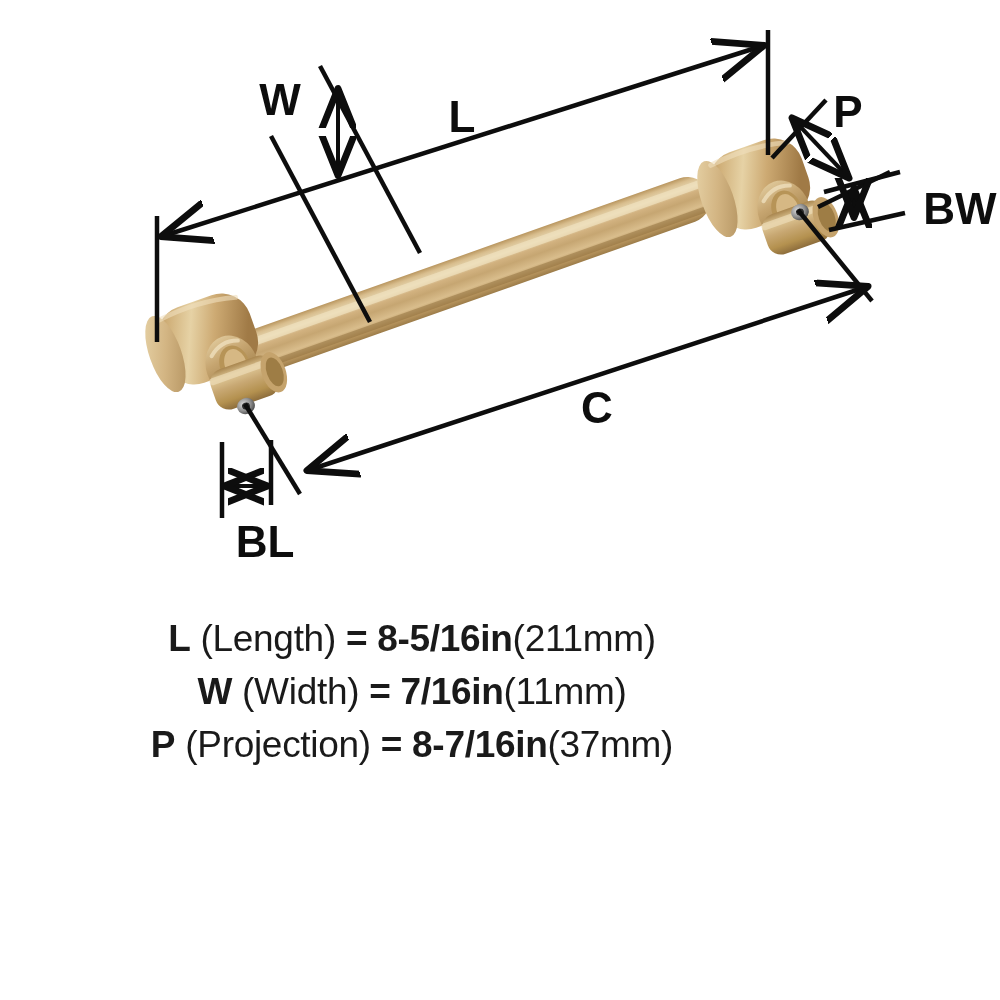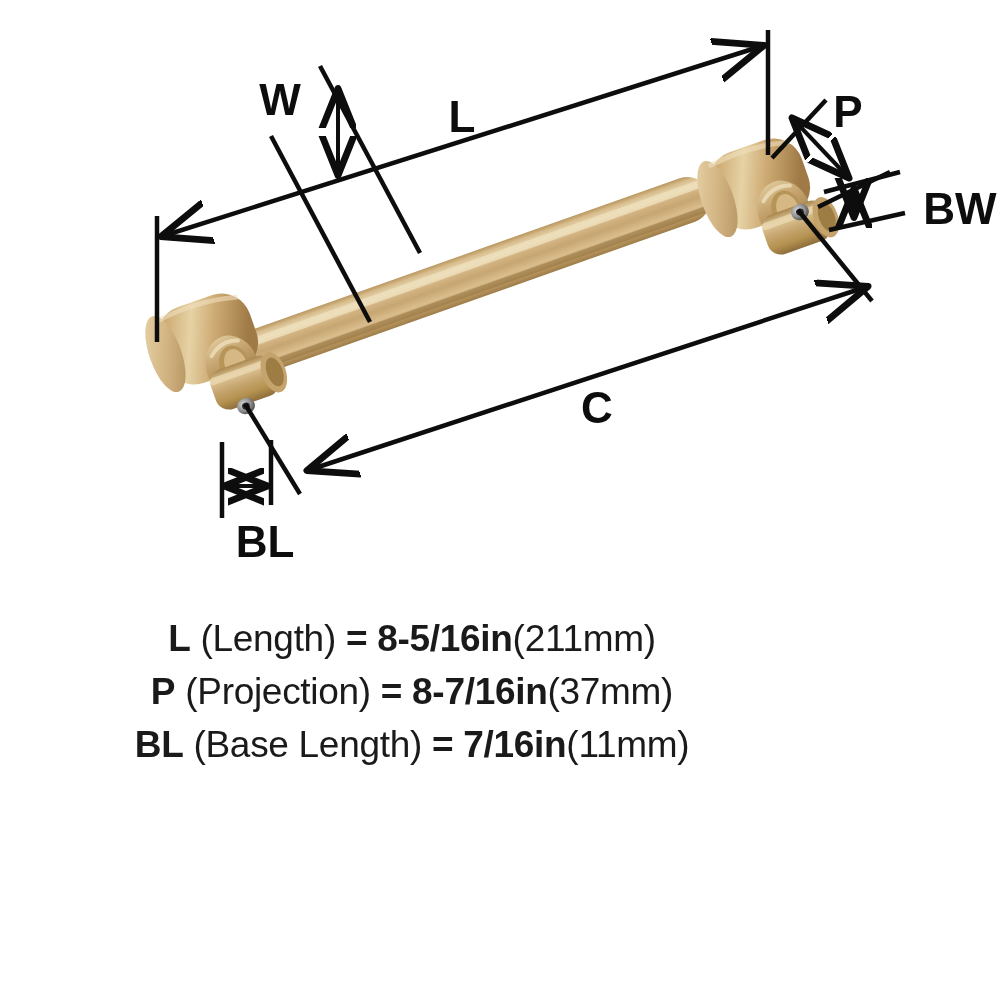--- a/index.html
+++ b/index.html
@@ -250,17 +250,17 @@
 
         <text class="dimtext" x="597" y="423" font-size="44" text-anchor="middle">C</text>
 
         <text class="dimtext" x="265" y="557" font-size="44" text-anchor="middle">BL</text>
       </g>
     </svg>
   </div>
 
   <div id="spec-list">
       <div class="spec-line"><span class="spec-key">L</span> <span class="spec-name">(Length)</span> <span class="spec-eq">=</span> <span class="spec-val">8-5/16in</span><span class="spec-mm">(211mm)</span></div>
+      <div class="spec-line"><span class="spec-key">W</span> <span class="spec-name">(Width)</span> <span class="spec-eq">=</span> <span class="spec-val">7/16in</span><span class="spec-mm">(11mm)</span></div>
       <div class="spec-line"><span class="spec-key">P</span> <span class="spec-name">(Projection)</span> <span class="spec-eq">=</span> <span class="spec-val">8-7/16in</span><span class="spec-mm">(37mm)</span></div>
-      <div class="spec-line"><span class="spec-key">BL</span> <span class="spec-name">(Base Length)</span> <span class="spec-eq">=</span> <span class="spec-val">7/16in</span><span class="spec-mm">(11mm)</span></div>
     </div>
 
 </div>
 
 </body></html>

